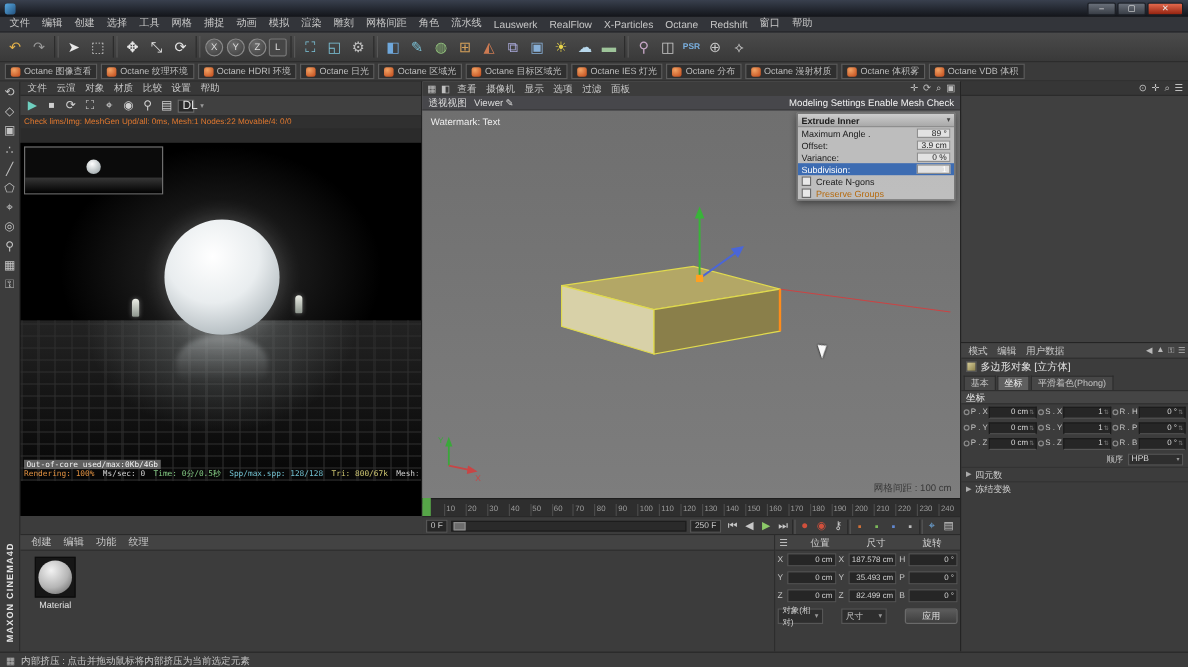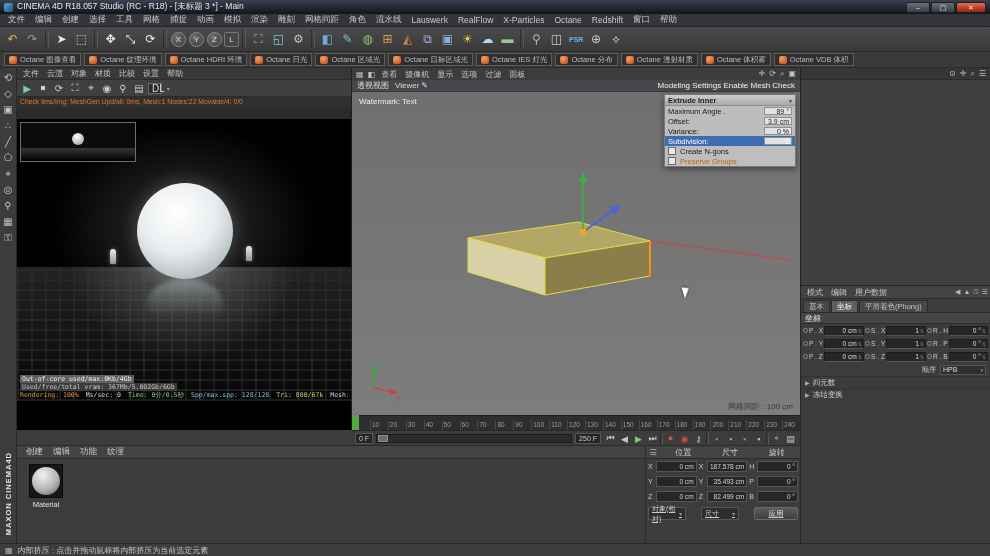--- a/index.html
+++ b/index.html
@@ -120,21 +120,21 @@
   
   .coords-panel{position:absolute;left:645px;top:445px;width:155px;height:98px;background:#3c3c3c;border-top:1px solid #2a2a2a;border-left:1px solid #2d2d2d;}
   .cp-header{height:13px;background:#434343;border-bottom:1px solid #2d2d2d;display:flex;align-items:center;font-size:8px;}
   .cp-menu-icon{width:14px;text-align:center;color:#bbb;}
   .cp-cols{flex:1;display:flex;}
   .cp-cols span{flex:1;text-align:center;color:#d2d2d2;}
   .cp-row{display:flex;align-items:center;height:15px;gap:2px;padding:0 2px;}
   .cp-cell{flex:1;display:flex;align-items:center;gap:1px;min-width:0;}
   .cp-cell .l{width:7px;font-size:7px;color:#c8c8c8;flex:none;}
   .cp-cell .f{flex:1;background:#262626;border:1px solid #555;font-size:6.6px;height:11px;line-height:9px;text-align:right;padding:0 2px;color:#d2d2d2;overflow:hidden;white-space:nowrap;}
-  .cp-bottom{display:flex;gap:15px;padding:3px 2px;text-decoration:underline;}
+  .cp-bottom{display:flex;gap:15px;padding:3px 2px;}
   .cp-drop{flex:1;display:flex;justify-content:space-between;align-items:center;background:#2e2e2e;border:1px solid #565656;font-size:7px;height:13px;padding:0 3px;color:#ccc;}
   .cp-drop::after{content:"▾";font-size:6px;color:#999;}
   .cp-apply{width:44px;background:linear-gradient(#5c5c5c,#3e3e3e);border:1px solid #6a6a6a;border-radius:2px;font-size:7.5px;height:13px;line-height:11px;text-align:center;color:#e0e0e0;}
 
   
   .object-manager{position:absolute;left:800px;top:68px;width:190px;height:217px;background:#404040;border-left:1px solid #242424;}
   .om-header{height:12px;background:#363636;border-bottom:1px solid #2b2b2b;display:flex;justify-content:flex-end;gap:4px;align-items:center;padding:0 4px;}
   .om-header span{font-size:8px;color:#c0c0c0;}
   .attributes{position:absolute;left:800px;top:285px;width:190px;height:258px;background:#3c3c3c;border-left:1px solid #242424;border-top:1px solid #242424;}
   .at-header{height:13px;background:#434343;border-bottom:1px solid #2d2d2d;display:flex;align-items:center;padding:0 2px;}
@@ -170,21 +170,20 @@
   .wm-logo::before{content:"";position:absolute;left:50%;top:50%;width:13px;height:18px;transform:translate(-50%,-50%);background:#fff;border-radius:50% 50% 25% 25%;}
   .wm-text{font-size:29px;font-weight:bold;color:#fff;letter-spacing:2px;white-space:nowrap;}
 </style>
 </head>
 <body>
 
 <div class="app">
 
   <div class="titlebar">
     <span class="app-logo"></span>
-    <span class="t-text">CINEMA 4D R18.057 Studio (RC - R18) - [未标题 3 *] - Main</span>
     <div class="win-controls">
       <span class="win-btn">–</span>
       <span class="win-btn">▢</span>
       <span class="win-btn close">✕</span>
     </div>
   </div>
 
   <div class="menubar">
       <span>文件</span>
       <span>编辑</span>
@@ -300,21 +299,20 @@
         <div class="lv-glow"></div>
         <div class="lv-floor"></div>
         <div class="lv-reflection"></div>
         <div class="lv-sphere"></div>
         <div class="lv-figure f1"></div>
         <div class="lv-figure f2"></div>
         <div class="lv-thumb"></div>
       </div>
       <div class="lv-stats">
         <div class="row"><span class="hl">Out-of-core used/max:0Kb/4Gb</span></div>
-        <div class="row"><span class="hl2">Used/free/total vram: 367Mb/5.002Gb/6Gb</span></div>
         <div class="row lv-renderline"><span style="color: rgb(224, 144, 64);">Rendering: 100%</span><span style="color: rgb(208, 208, 208);">Ms/sec: 0</span><span style="color: rgb(130, 200, 130);">Time: 0分/0.5秒</span><span style="color: rgb(114, 192, 208);">Spp/max.spp: 128/128</span><span style="color: rgb(208, 200, 114);">Tri: 800/67k</span><span style="color: rgb(208, 208, 208);">Mesh: 4</span></div>
       </div>
     </div>
   </div>
 
   <div class="viewport">
     <div class="vp-bar1">
       <span class="vp-left-icons"><span>▦</span><span>◧</span></span>
       <span class="vp-menus">
           <span>查看</span>
@@ -542,20 +540,24 @@
           <span>编辑</span>
           <span>用户数据</span>
         </span>
       <span class="at-right">
           <span>◀</span>
           <span>▲</span>
           <span>⚿</span>
           <span>☰</span>
         </span>
     </div>
+    <div class="at-obj">
+      <span class="at-obj-icon"></span>
+      <span>多边形对象 [立方体]</span>
+    </div>
     <div class="at-tabs">
       <span class="at-tab">基本</span>
       <span class="at-tab active">坐标</span>
       <span class="at-tab">平滑着色(Phong)</span>
     </div>
     <div class="at-section">坐标</div>
 
     <div class="at-row">
       <span class="at-cell">
           <span class="at-dot"></span>

